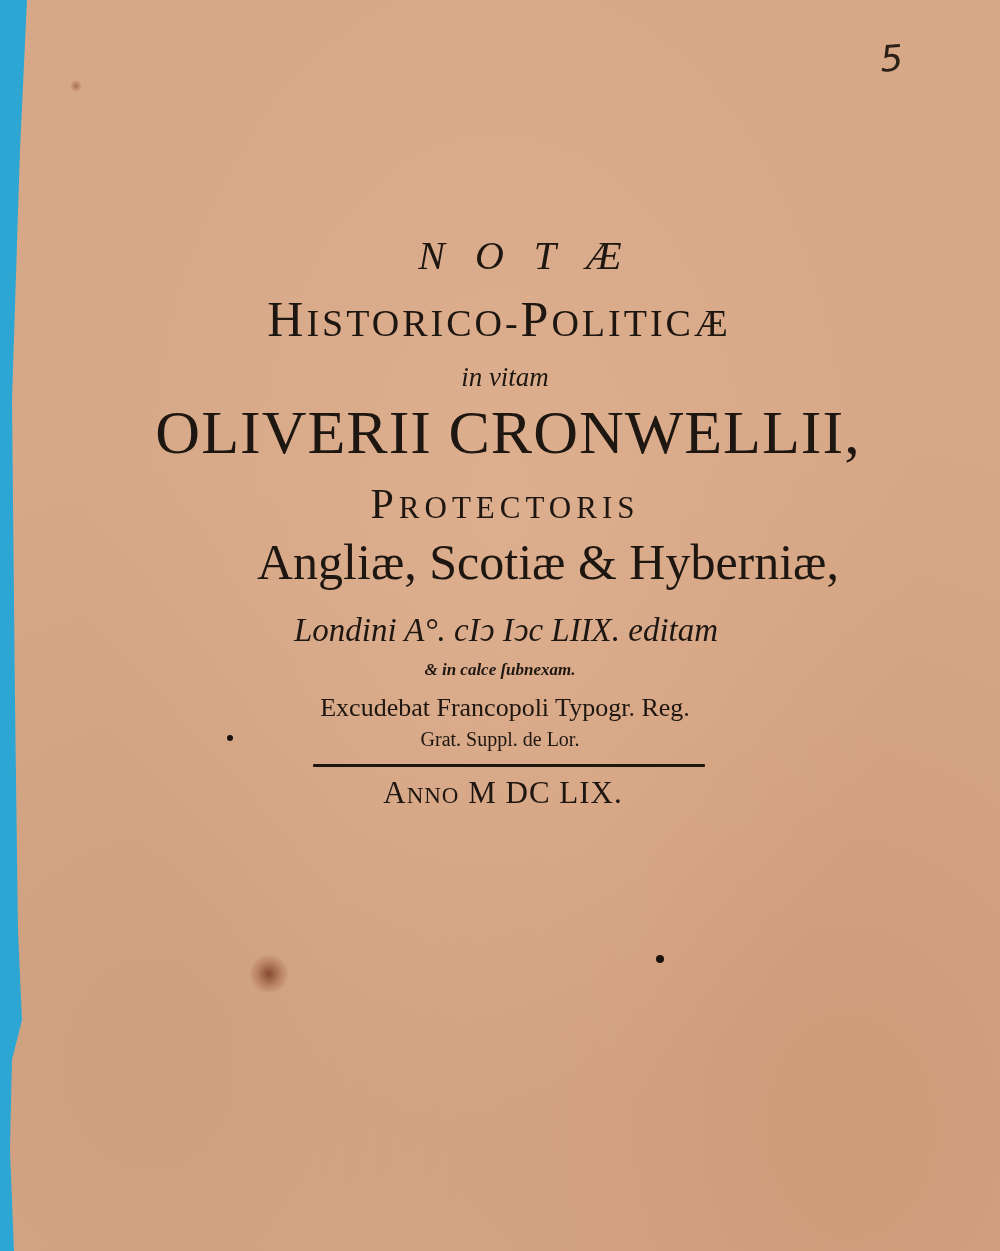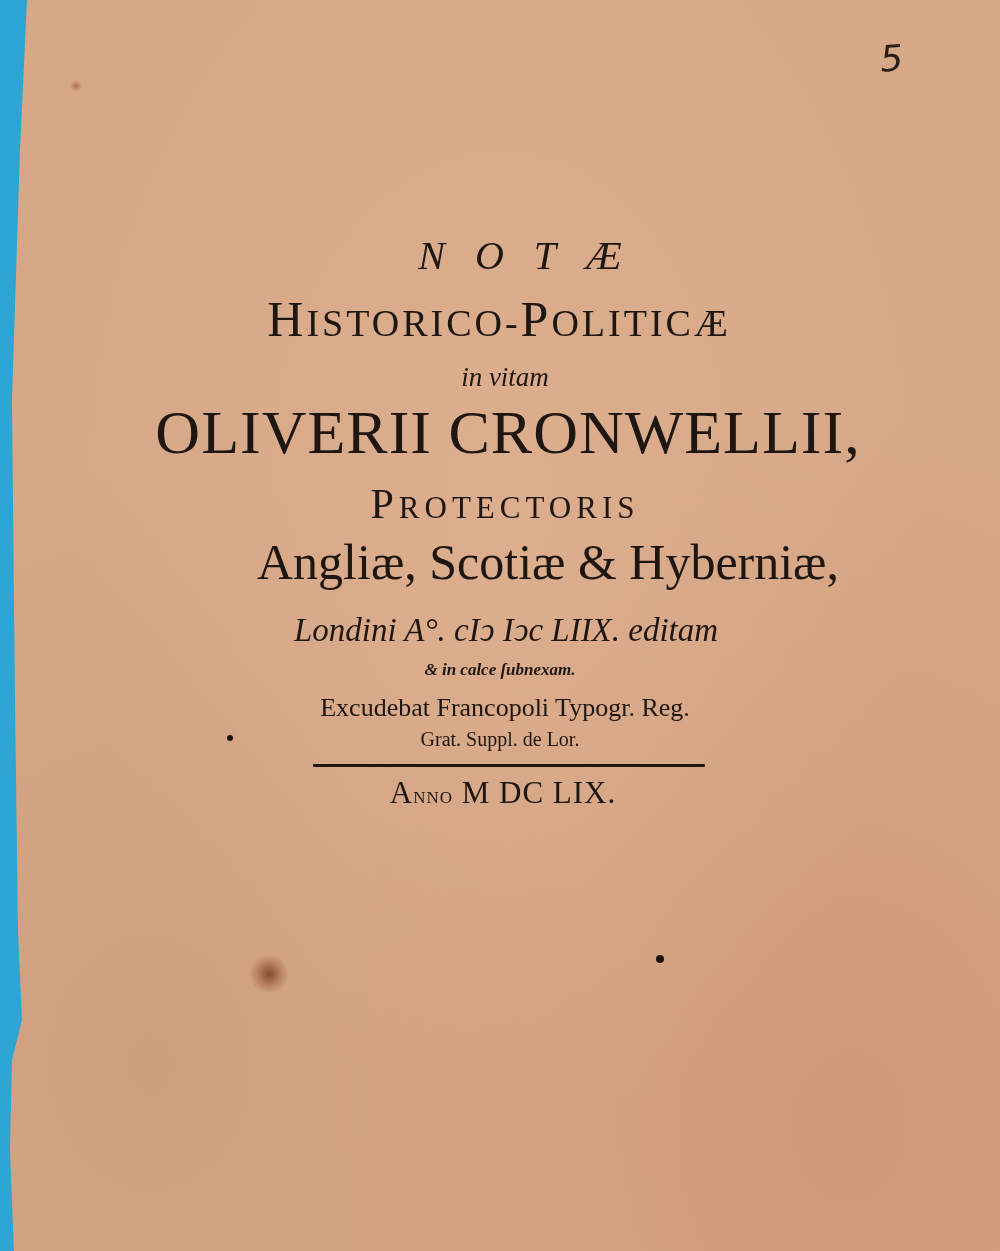--- a/index.html
+++ b/index.html
@@ -109,21 +109,21 @@
       height: 3px;
       background: #1e1610;
       border-radius: 1px;
     }
     .anno {
       top: 775px;
       font-size: 31px;
       letter-spacing: 1px;
       left: 3px;
     }
-    .anno .sc { font-size: 17px; }
+    .anno .sc { font-size: 23px; }
     .folio {
       position: absolute;
       left: 880px;
       top: 38px;
       font-family: "DejaVu Sans", sans-serif;
       font-size: 36px;
       font-style: italic;
       color: #2a2018;
       transform: rotate(-4deg);
     }

